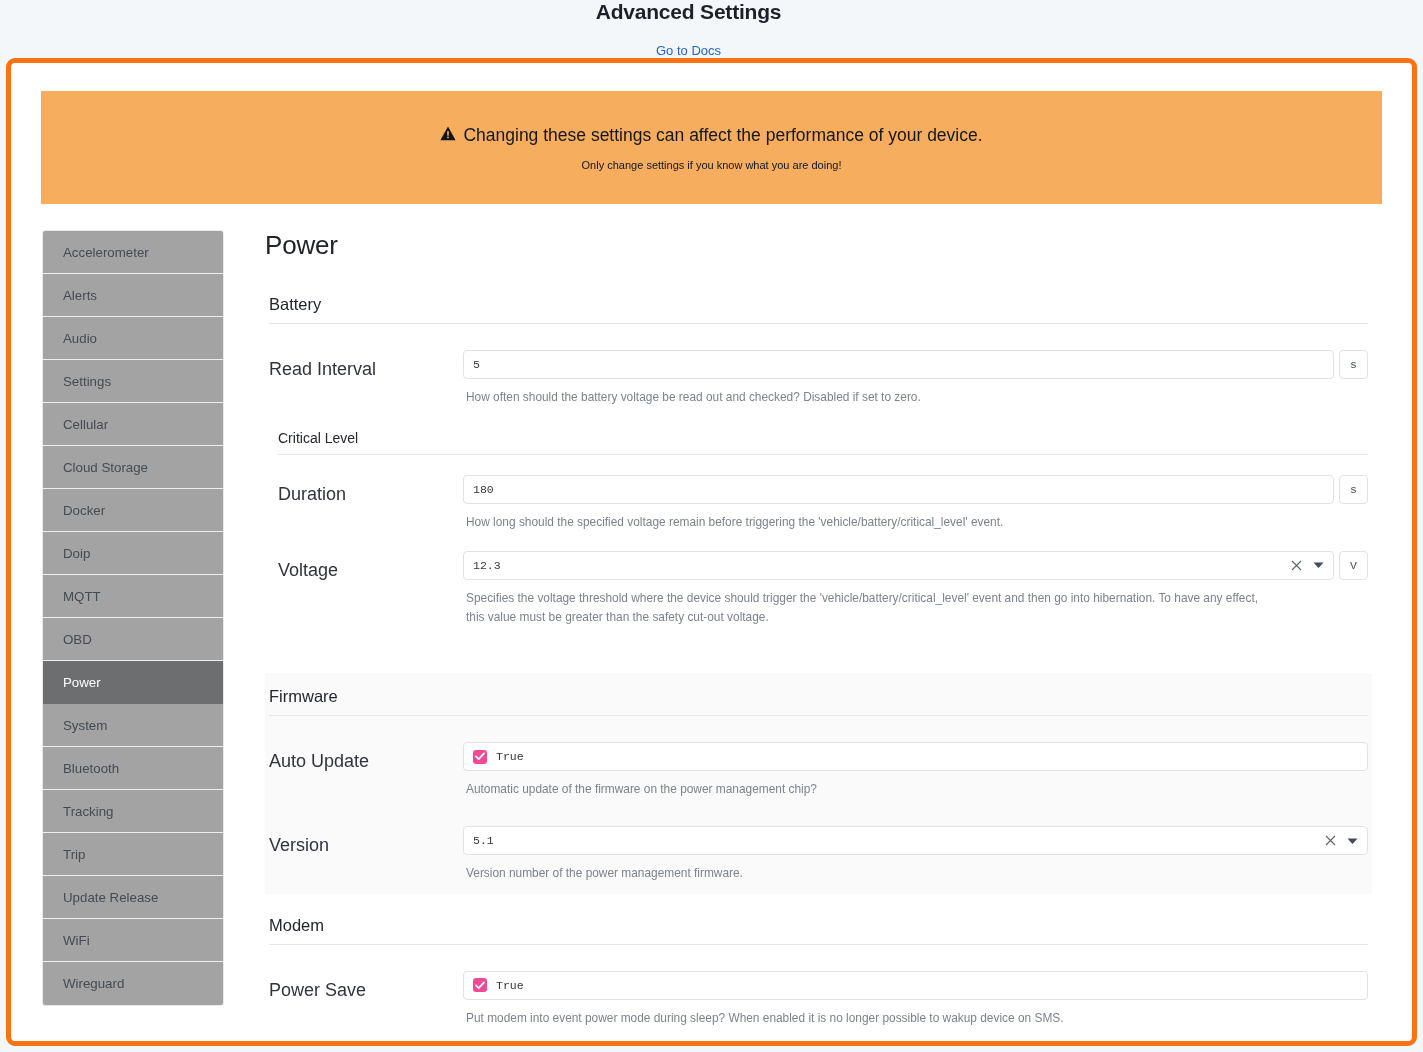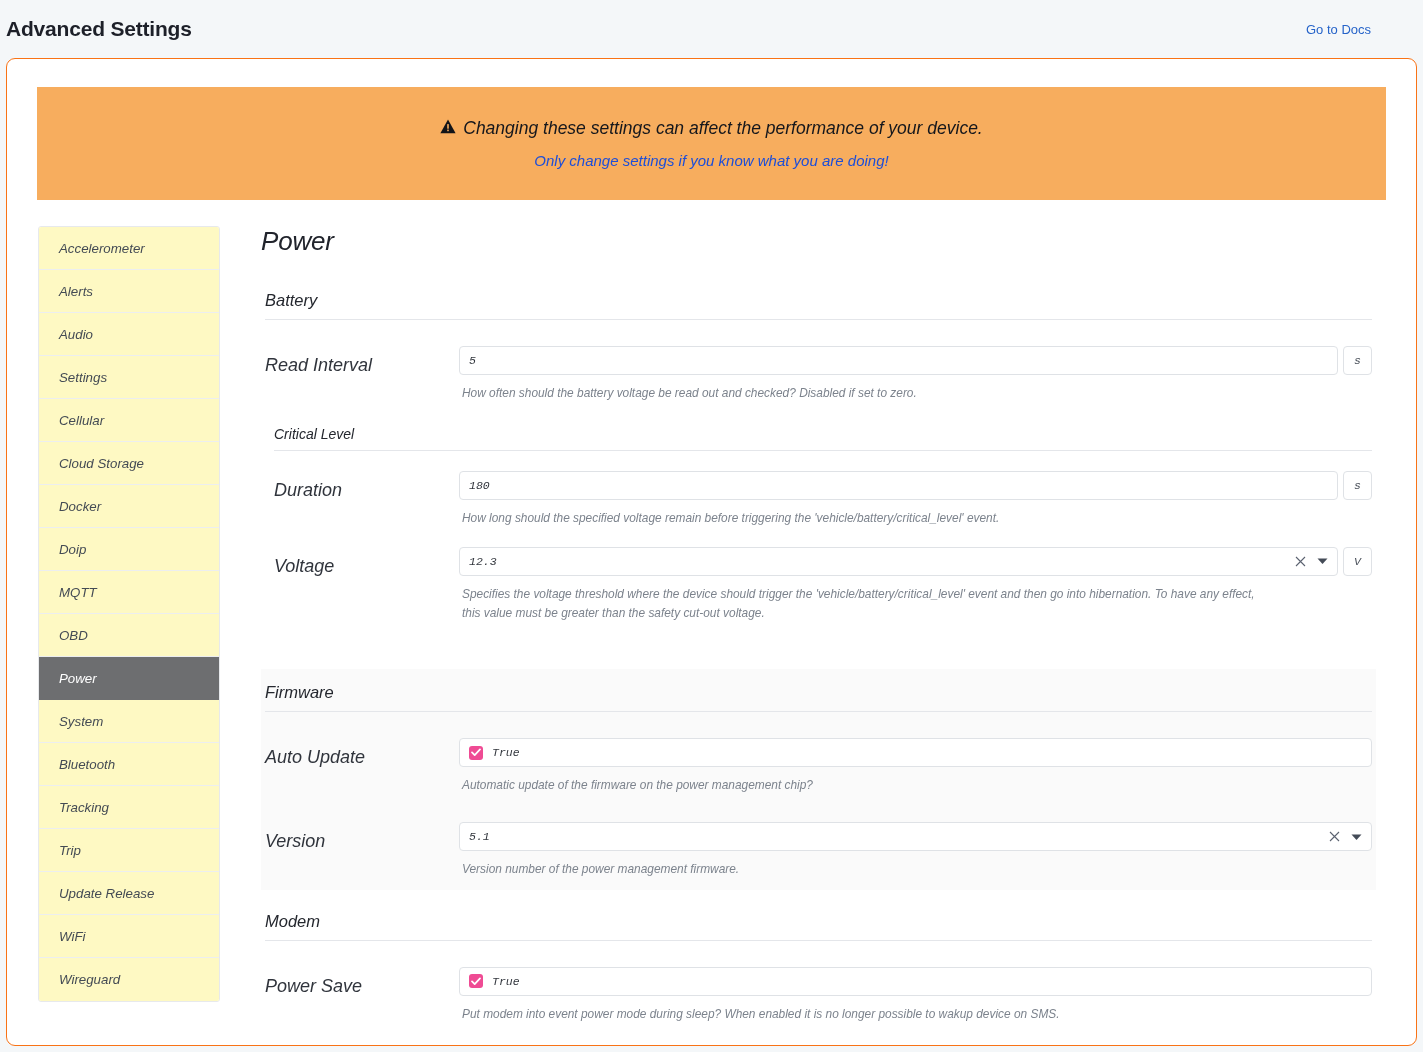--- a/index.html
+++ b/index.html
@@ -12,20 +12,21 @@
     overflow: hidden;
   }
 
   
   .topbar {
     height: 58px;
     display: flex;
     align-items: center;
     justify-content: space-between;
     padding: 0 52px 0 6px;
+    flex-direction: column;
   }
   .page-title {
     font-size: 21px;
     font-weight: bold;
     color: #1d2029;
     letter-spacing: -0.2px;
   }
   .docs-link {
     font-size: 13px;
     color: #2563c9;
@@ -33,23 +34,22 @@
     cursor: pointer;
   }
 
   
   .card {
     position: relative;
     margin: 0 6px;
     height: 988px;
     background: #ffffff;
     border-radius: 9px;
-    border: 1px solid #f97316;
+    border: 5px solid #f97316;
     overflow: hidden;
-    font-style: italic;
   }
 
   
   .warning-banner {
     margin: 28px 30px 0 30px;
     background: #f7ad5e;
     height: 113px;
     display: flex;
     flex-direction: column;
     align-items: center;
@@ -59,22 +59,22 @@
   .warn-line1 {
     font-size: 17.5px;
     color: #15171c;
     display: flex;
     align-items: center;
     gap: 7px;
     font-weight: 400;
   }
   .warn-icon { display: block; }
   .warn-line2 {
-    font-size: 15px;
-    color: #1d4ed8;
+    font-size: 11px;
+    color: #0f172a;
   }
 
   
   .body-wrap {
     display: flex;
     padding: 26px 0 0 31px;
     align-items: flex-start;
   }
 
   
@@ -88,21 +88,21 @@
   }
   .nav-item {
     height: 43px;
     display: flex;
     align-items: center;
     padding-left: 20px;
     font-size: 13.3px;
     color: #444b54;
     border-bottom: 1px solid #eceef0;
     cursor: pointer;
-    background: #fef9c3;
+    background: #a3a3a3;
     user-select: none;
   }
   .nav-item:last-child { border-bottom: none; }
   .nav-item.active {
     background: #6d6e70;
     color: #ffffff;
     border-bottom-color: #6d6e70;
   }
 
   

